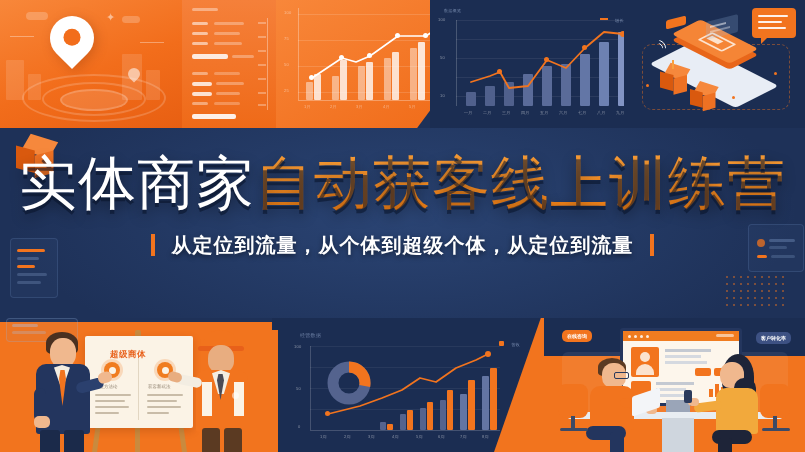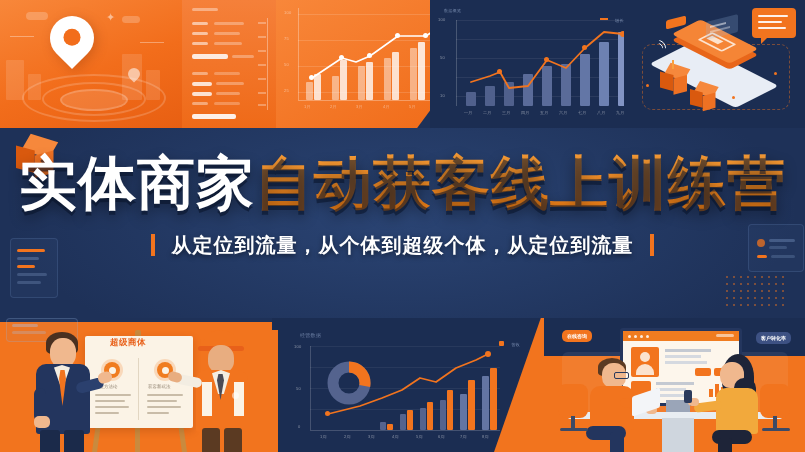--- a/index.html
+++ b/index.html
@@ -61,21 +61,21 @@
 
   .ghost-card{position:absolute;border:1px solid rgba(126,160,210,.18);border-radius:4px;
     background:rgba(120,155,210,.05);}
   .gl{position:absolute;height:3px;border-radius:2px;}
 
   #dots-grid{position:absolute;left:726px;top:148px;width:62px;height:34px;}
   #dots-grid i{position:absolute;width:2px;height:2px;border-radius:50%;background:rgba(242,116,30,.6);}
 
   #title-wrap{position:absolute;left:0;top:26px;width:805px;text-align:center;}
   #title{
-    font-size:58px;font-weight:700;line-height:1;letter-spacing:1px;white-space:nowrap;
+    font-size:58px;font-weight:400;line-height:1;letter-spacing:1px;white-space:nowrap;
     font-family:"DejaVu Sans","Liberation Sans",sans-serif;
     text-shadow:0 4px 0 rgba(8,18,40,.55),0 6px 14px rgba(0,0,0,.45);
     text-align:right;
   }
   #t-white{color:#ffffff;}
   #t-orange{color:#F58220;
     background:linear-gradient(180deg,#FCA13A 0%,#F07C12 100%);
     -webkit-background-clip:text;background-clip:text;-webkit-text-fill-color:transparent;}
   #sub-wrap{position:absolute;left:0;top:104px;width:805px;text-align:center;}
   #subtitle{display:inline-block;font-size:20px;font-weight:700;color:#fff;letter-spacing:1px;
@@ -105,21 +105,21 @@
   
   .head{position:absolute;border-radius:46% 46% 42% 42%;}
   .hair{position:absolute;border-radius:50% 50% 20% 20%;}
   .body{position:absolute;border-radius:10px 10px 3px 3px;}
   .arm{position:absolute;border-radius:6px;}
   .leg{position:absolute;border-radius:3px 3px 4px 4px;}
 
   #easel{position:absolute;left:85px;top:12px;width:108px;height:118px;}
   #board{position:absolute;left:0;top:6px;width:108px;height:92px;background:#FBF3E6;
     border-radius:2px;box-shadow:0 3px 8px rgba(90,30,0,.2);}
-  #board-title{position:absolute;left:0;top:1px;width:86px;text-align:center;
+  #board-title{position:absolute;left:0;top:13px;width:86px;text-align:center;
     font-size:8.5px;font-weight:700;color:#E8601A;letter-spacing:.5px;
     font-family:"DejaVu Sans","Liberation Sans",sans-serif;}
   .bdg{position:absolute;width:16px;height:16px;border-radius:50%;
     background:#F07C20;box-shadow:0 0 0 3px rgba(240,124,32,.22);}
   .bdg:after{content:"";position:absolute;left:4.5px;top:4.5px;width:7px;height:7px;border-radius:50%;
     background:#FBF3E6;}
   .bline{position:absolute;height:2px;border-radius:1px;background:#C9BCA8;}
   .blabel{position:absolute;font-size:4.5px;color:#8a7c6a;white-space:nowrap;
     font-family:"DejaVu Sans","Liberation Sans",sans-serif;}
   .ezleg{position:absolute;background:#C98A3E;border-radius:2px;}

